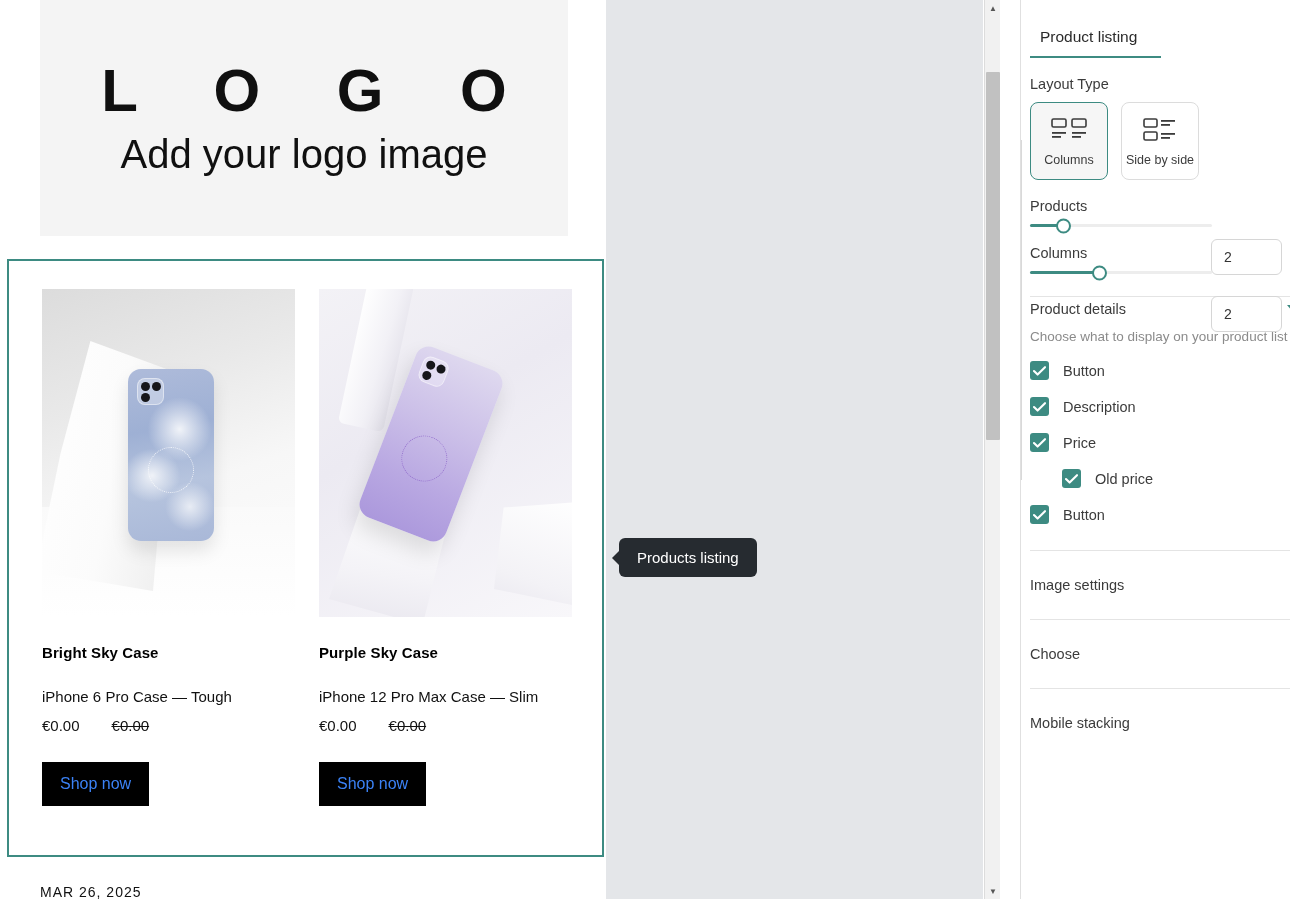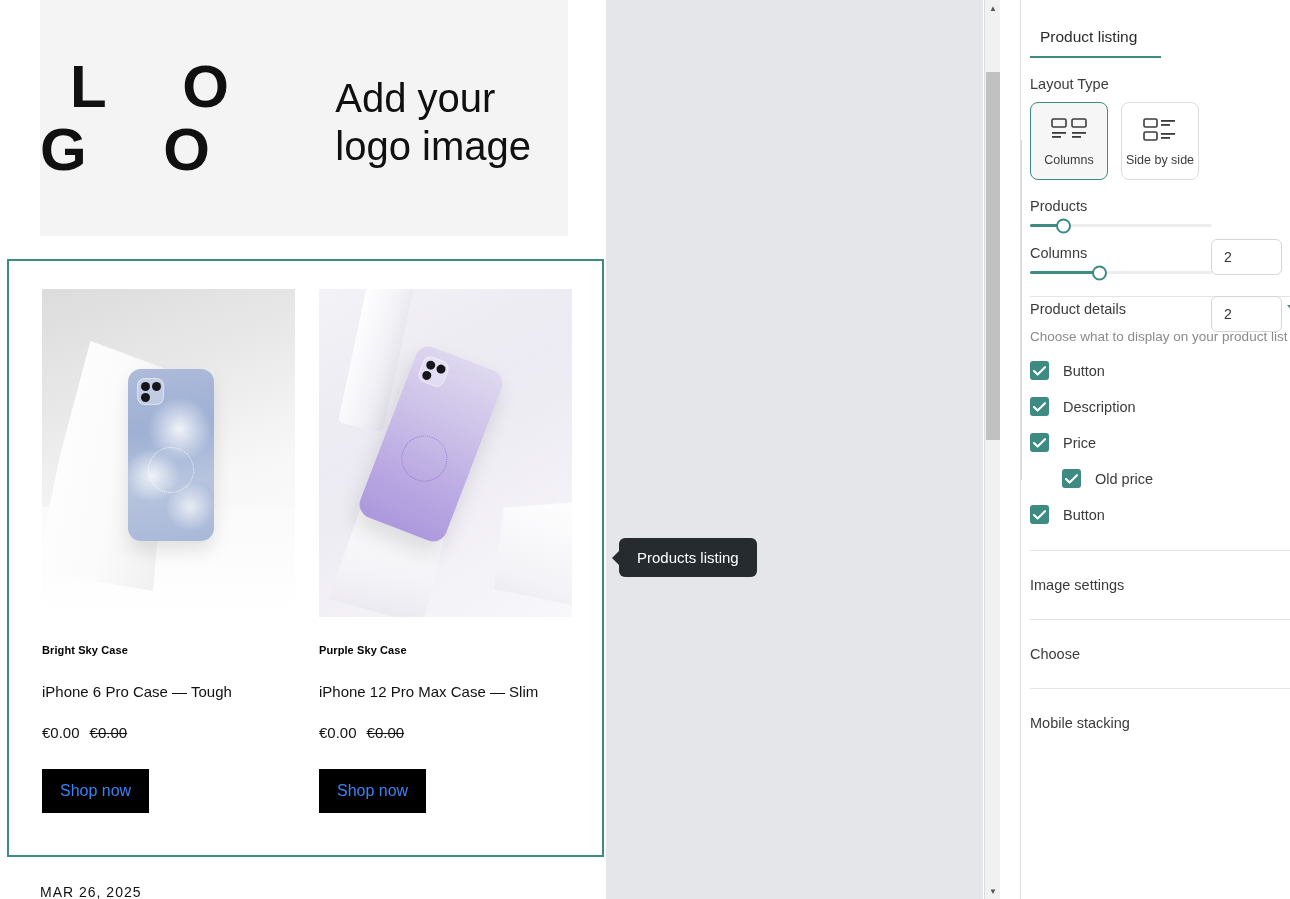--- a/index.html
+++ b/index.html
@@ -16,21 +16,21 @@
     position: absolute; left: 0; top: 0; width: 983px; height: 899px;
     background: #e4e6e9; overflow: hidden;
   }
   #email-canvas {
     position: absolute; left: 0; top: 0; width: 606px; height: 899px;
     background: #ffffff;
   }
   #logo-block {
     position: absolute; left: 40px; top: 0px; width: 528px; height: 236px;
     background: #f4f4f4;
-    display: flex; flex-direction: row;
+    display: flex; flex-direction: column;
     align-items: center; justify-content: center;
   }
   #logo-word {
     font-size: 60px; font-weight: 700; letter-spacing: 30px;
     color: #101010; line-height: 1.05; text-indent: 30px;
   }
   #logo-sub {
     font-size: 40px; color: #101010; line-height: 1.2; margin-top: 8px;
   }
 
@@ -42,27 +42,27 @@
   }
   #product-grid {
     position: absolute; left: 33px; top: 28px;
     display: flex; gap: 24px;
   }
   .product-card { width: 253px; }
   .product-photo {
     width: 253px; height: 328px; position: relative; overflow: hidden;
   }
   .product-title {
-    font-size: 11px; font-weight: 700; color: #000;
+    font-size: 15px; font-weight: 700; color: #000;
     margin-top: 27px; letter-spacing: .1px;
   }
   .product-desc {
     font-size: 15px; color: #111; margin-top: 27px;
   }
-  .price-row { margin-top: 24px; display: flex; align-items: baseline; gap: 10px; }
+  .price-row { margin-top: 12px; display: flex; align-items: baseline; gap: 32px; }
   .price-new { font-size: 15px; color: #111; }
   .price-old { font-size: 15px; color: #111; text-decoration: line-through; }
   .shop-btn {
     margin-top: 28px; display: inline-block;
     background: #000; color: #3b82f6; font-size: 16px;
     padding: 13px 18px; border: none; cursor: pointer;
     font-family: "Liberation Sans", sans-serif;
   }
 
   #post-date {

